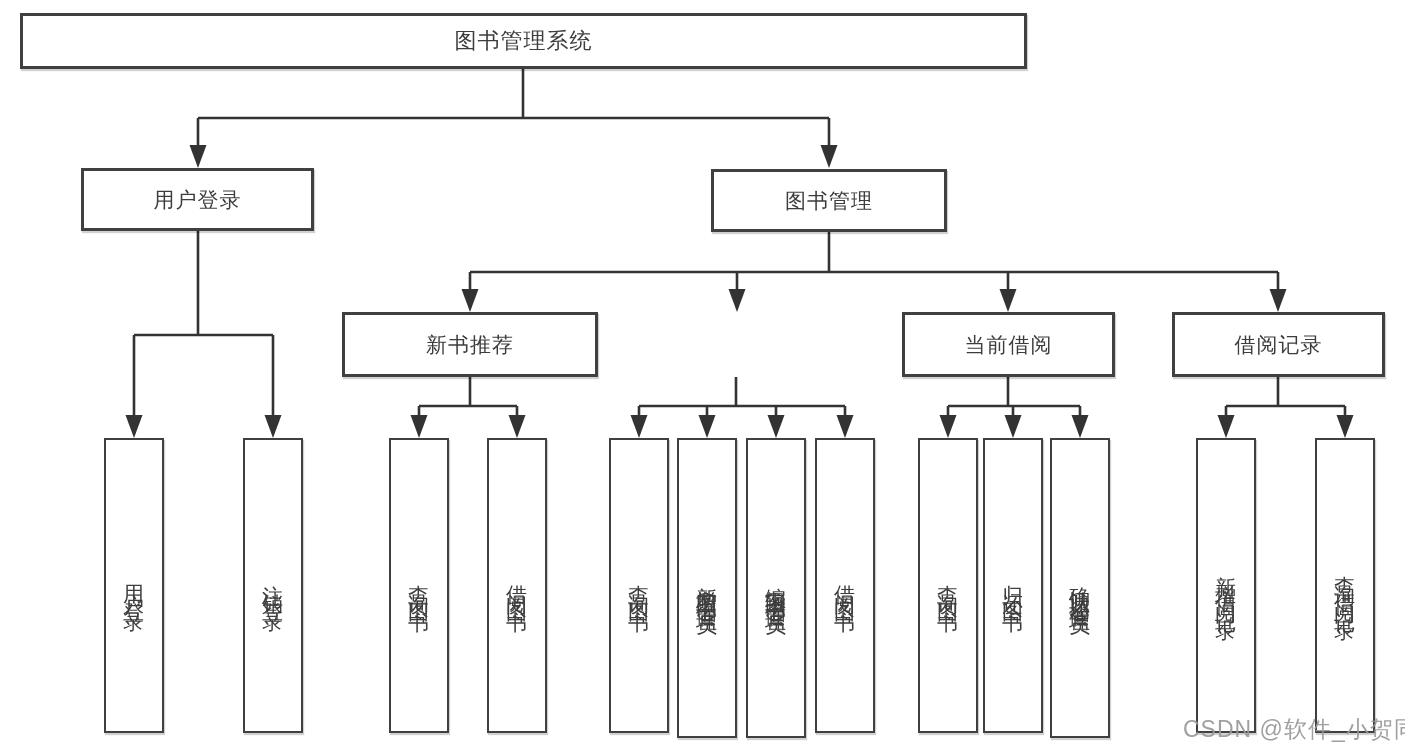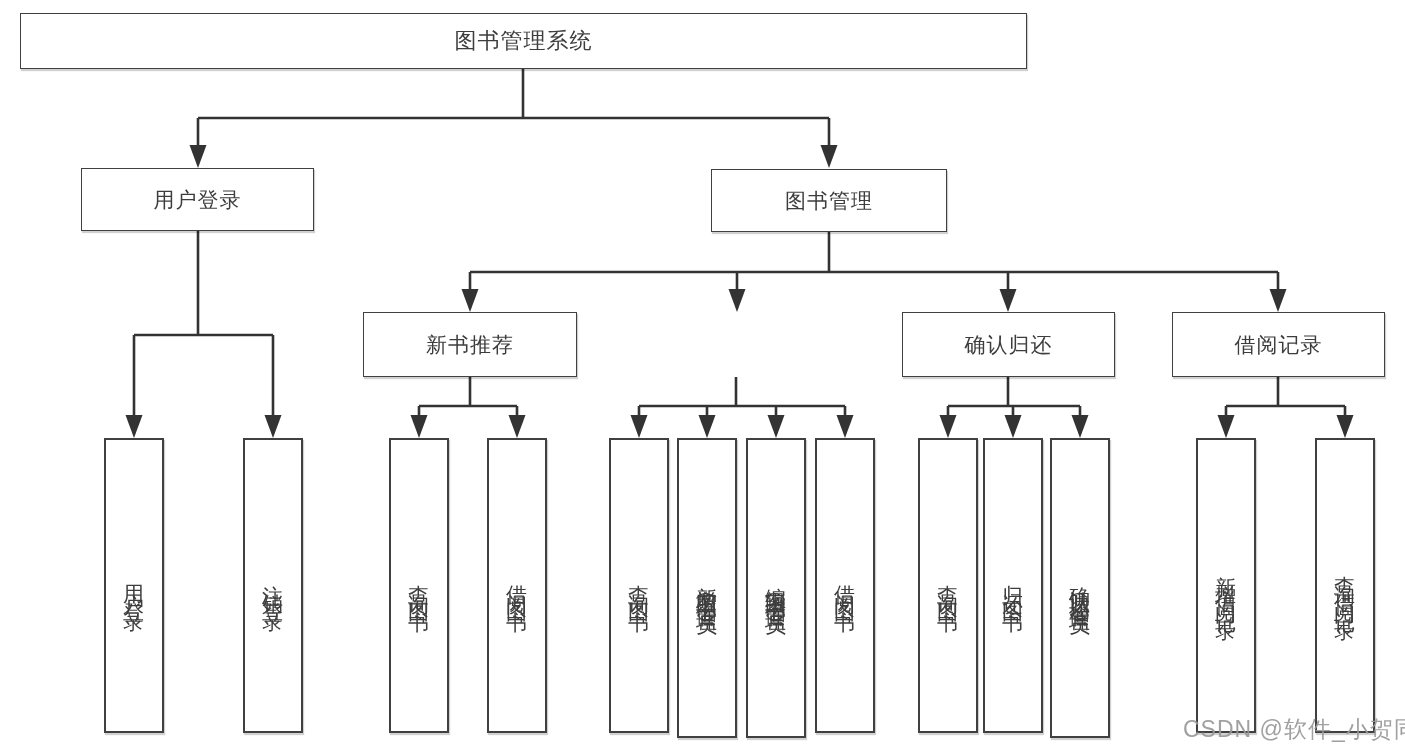--- a/index.html
+++ b/index.html
@@ -14,21 +14,21 @@
   .wires {
     position: absolute;
     left: 0; top: 0;
     width: 1405px; height: 747px;
     z-index: 1;
   }
   .box {
     position: absolute;
     box-sizing: border-box;
     background: #ffffff;
-    border: 1px solid #404040;
+    border: 3px solid #404040;
     box-shadow: 1px 2px 1px rgba(0,0,0,0.18);
     display: flex;
     align-items: center;
     justify-content: center;
     color: #3d3d3d;
     z-index: 2;
   }
   .box.root  { font-size: 22px; letter-spacing: 1px; }
   .box.lvl   { font-size: 21px; letter-spacing: 1px; }
   .box.leaf  { border-width: 2.5px; }
@@ -86,22 +86,22 @@
       <polygon points="1217.5,415 1234.5,415 1226,438"></polygon>
       <polygon points="1336.5,415 1353.5,415 1345,438"></polygon>
     </g>
   </svg>
 
   <div class="box root" style="left:20px; top:13px; width:1007px; height:56px;">图书管理系统</div>
 
   <div class="box lvl" style="left:81px; top:168px; width:233px; height:63px;">用户登录</div>
   <div class="box lvl" style="left:711px; top:169px; width:236px; height:63px;font-family:Liberation Mono, monospace;">图书管理</div>
 
-  <div class="box lvl" style="left:363px; top:312px; width:214px; height:65px;">新书推荐</div>
-  <div class="box lvl" style="left:902px; top:312px; width:213px; height:65px;">确认归还</div>
+  <div class="box lvl" style="left:342px; top:312px; width:256px; height:65px;">新书推荐</div>
+  <div class="box lvl" style="left:902px; top:312px; width:213px; height:65px;">当前借阅</div>
   <div class="box lvl" style="left:1172px; top:312px; width:213px; height:65px;">借阅记录</div>
 
   <div class="box leaf" style="left:104px; top:438px; width:60px; height:295px;">
     <span class="leaf-label">用户登录</span>
   </div>
   <div class="box leaf" style="left:243px; top:438px; width:60px; height:295px;">
     <span class="leaf-label">注销登录</span>
   </div>
 
   <div class="box leaf" style="left:389px; top:438px; width:60px; height:295px;">

